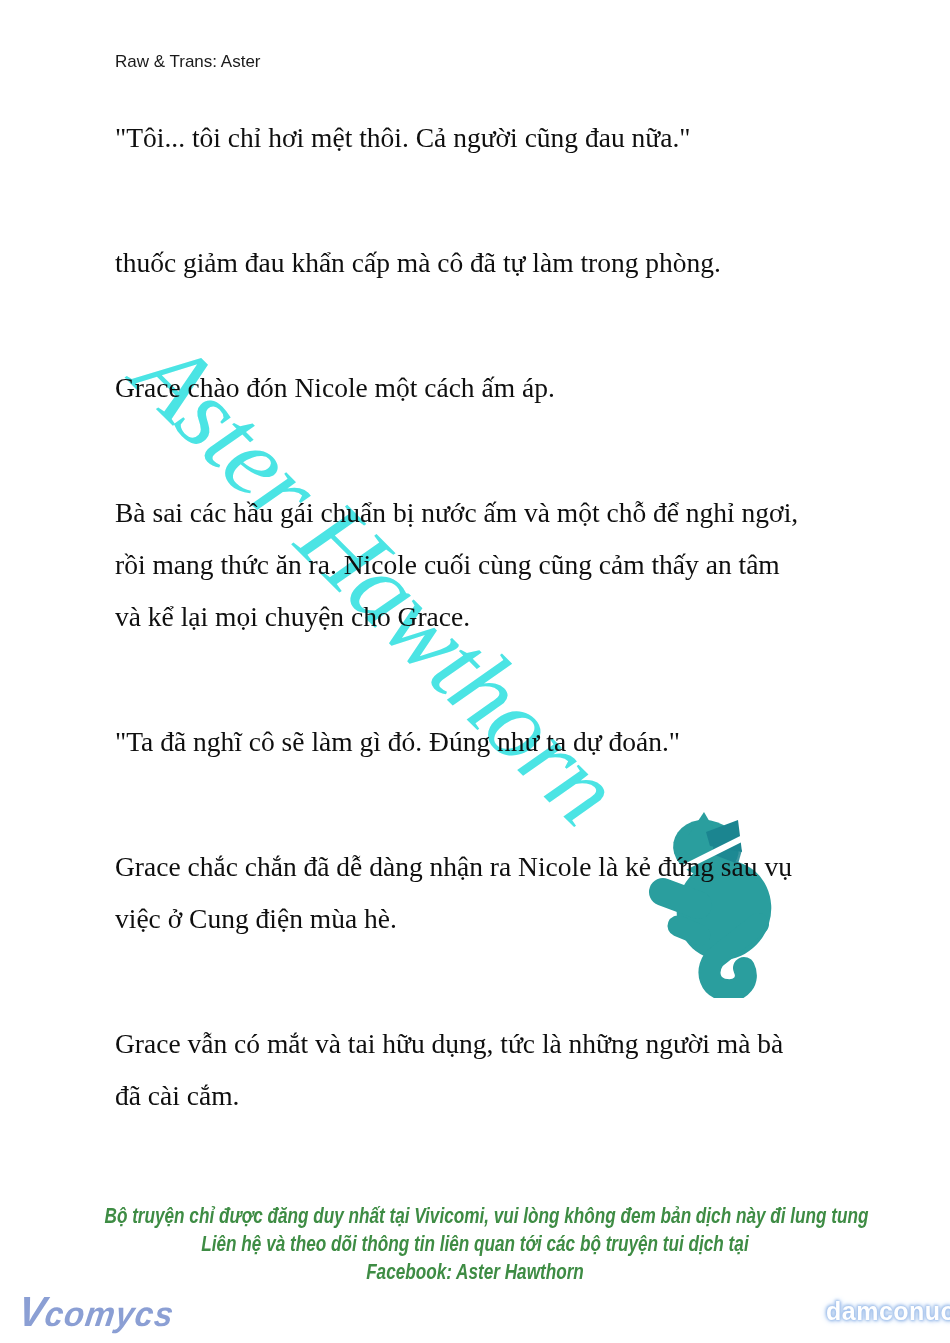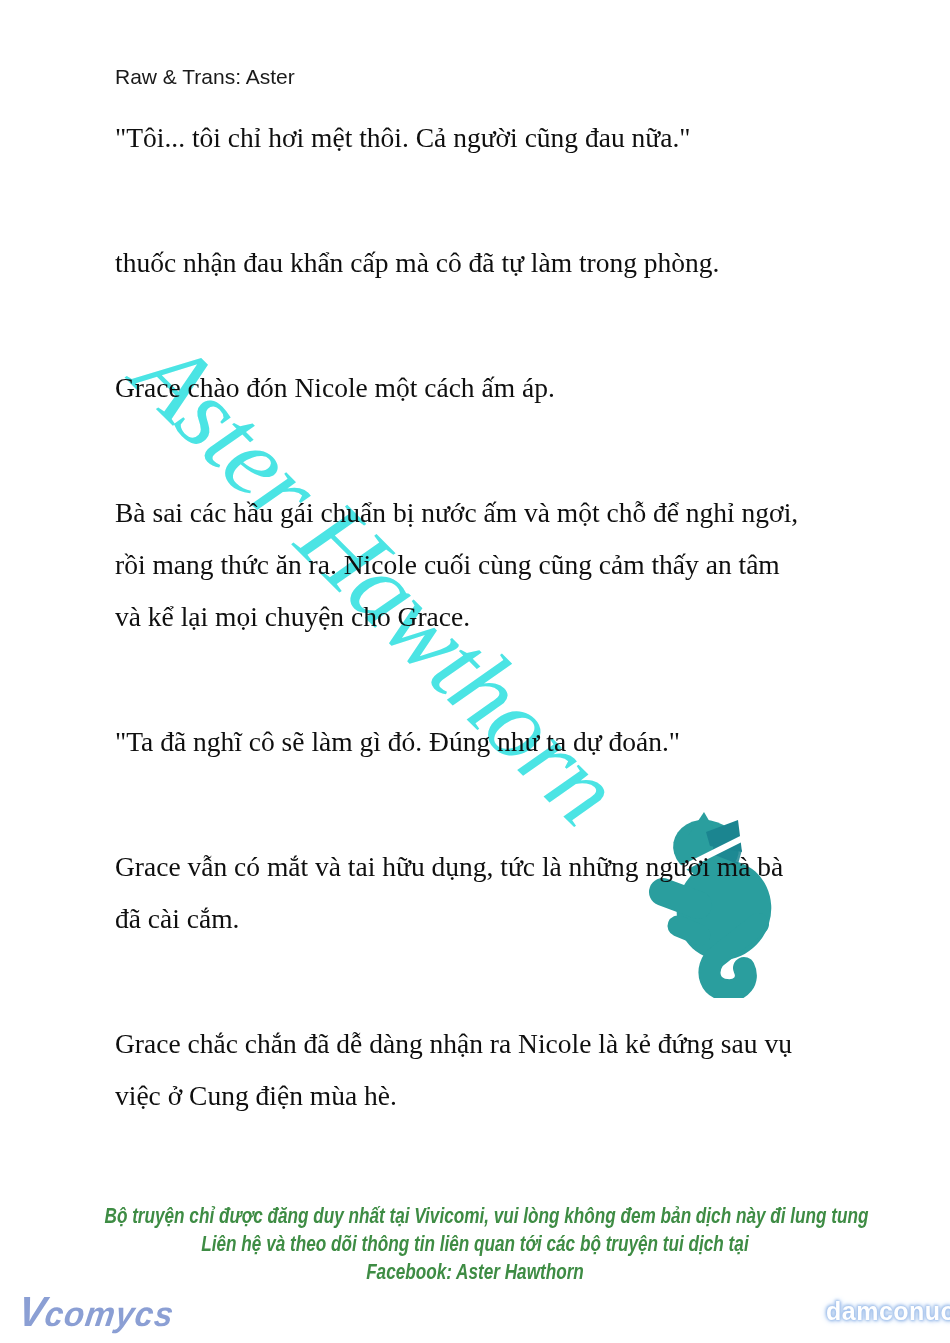--- a/index.html
+++ b/index.html
@@ -8,25 +8,25 @@
     width: 950px;
     height: 1343px;
     margin: 0 auto;
     background: #ffffff;
     overflow: hidden;
     font-family: "Liberation Serif", serif;
   }
 
   .credit {
     position: absolute;
-    top: 65px;
+    top: 52px;
     left: 115px;
     z-index: 4;
     font-family: "Liberation Sans", sans-serif;
-    font-size: 21px;
+    font-size: 17px;
     color: #1a1a1a;
   }
 
   .watermark {
     position: absolute;
     left: 195px;
     top: 315px;
     z-index: 1;
     font-family: "Liberation Serif", serif;
     font-style: italic;
@@ -142,40 +142,40 @@
     <line x1="30" y1="114" x2="52" y2="123" stroke="#2a9e9e" stroke-width="21" stroke-linecap="round"></line>
 
     <path d="M 110 112 L 66 147 C 57 161 62 176 78 178 C 93 180 102 168 96 156" fill="none" stroke="#2a9e9e" stroke-width="22" stroke-linecap="round" stroke-linejoin="round"></path>
   </svg>
 
   <div class="content">
     <div class="para">
       <div class="line">"Tôi... tôi chỉ hơi mệt thôi. Cả người cũng đau nữa."</div>
     </div>
     <div class="para">
-      <div class="line">thuốc nhận đau khẩn cấp mà cô đã tự làm trong phòng.</div>
+      <div class="line">thuốc giảm đau khẩn cấp mà cô đã tự làm trong phòng.</div>
     </div>
     <div class="para">
       <div class="line">Grace chào đón Nicole một cách ấm áp.</div>
     </div>
     <div class="para">
       <div class="line">Bà sai các hầu gái chuẩn bị nước ấm và một chỗ để nghỉ ngơi,</div>
       <div class="line">rồi mang thức ăn ra. Nicole cuối cùng cũng cảm thấy an tâm</div>
       <div class="line">và kể lại mọi chuyện cho Grace.</div>
     </div>
     <div class="para">
       <div class="line">"Ta đã nghĩ cô sẽ làm gì đó. Đúng như ta dự đoán."</div>
     </div>
     <div class="para">
+      <div class="line">Grace chắc chắn đã dễ dàng nhận ra Nicole là kẻ đứng sau vụ</div>
+      <div class="line">việc ở Cung điện mùa hè.</div>
+    </div>
+    <div class="para">
       <div class="line">Grace vẫn có mắt và tai hữu dụng, tức là những người mà bà</div>
       <div class="line">đã cài cắm.</div>
-    </div>
-    <div class="para">
-      <div class="line">Grace chắc chắn đã dễ dàng nhận ra Nicole là kẻ đứng sau vụ</div>
-      <div class="line">việc ở Cung điện mùa hè.</div>
     </div>
   </div>
 
   <div class="footer">
     <div class="fline">Bộ truyện chỉ được đăng duy nhất tại Vivicomi, vui lòng không đem bản dịch này đi lung tung</div>
     <div class="fline">Liên hệ và theo dõi thông tin liên quan tới các bộ truyện tui dịch tại</div>
     <div class="fline">Facebook: Aster Hawthorn</div>
   </div>
 
   <div class="vcomycs-logo"><span class="v-cap">V</span><span>comycs</span></div>

